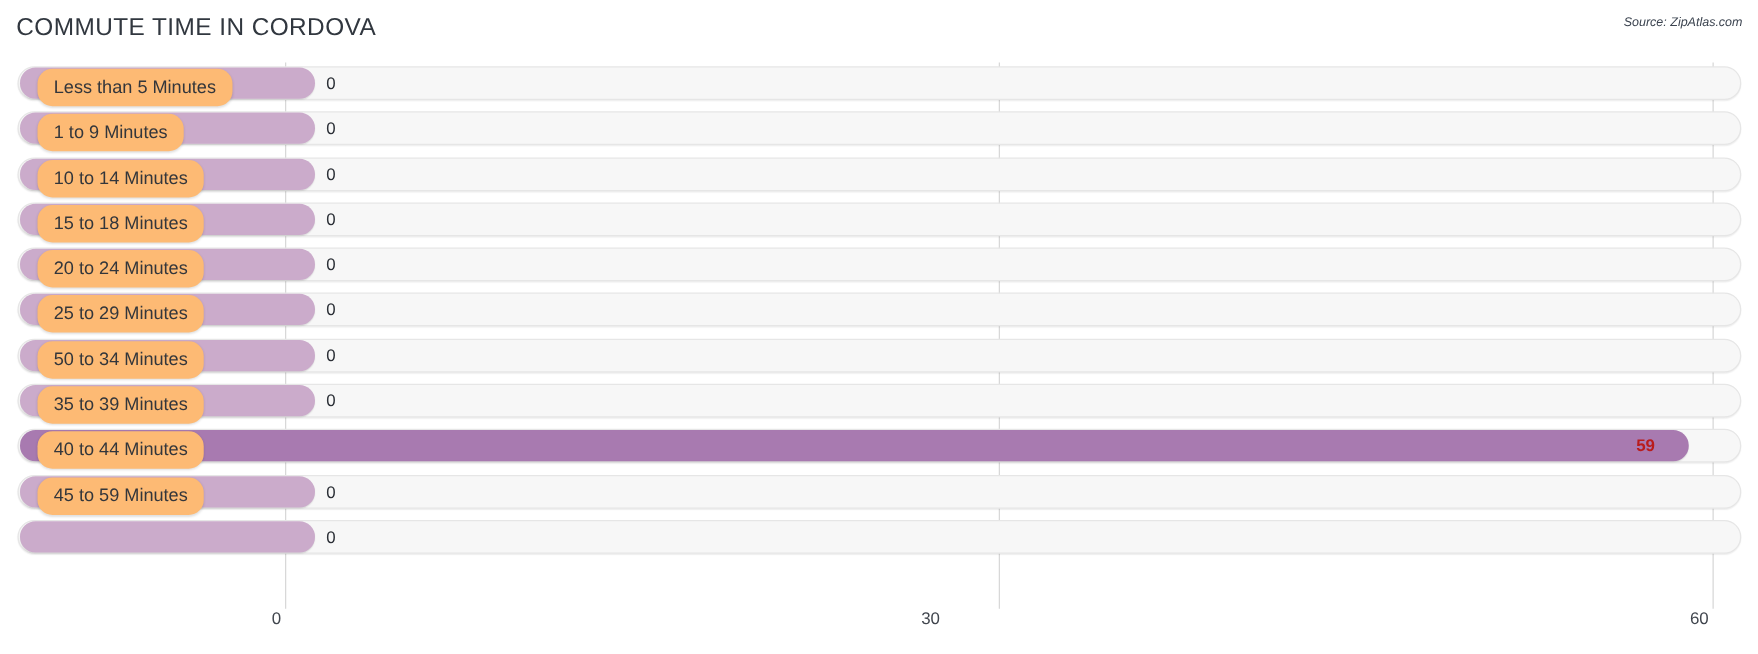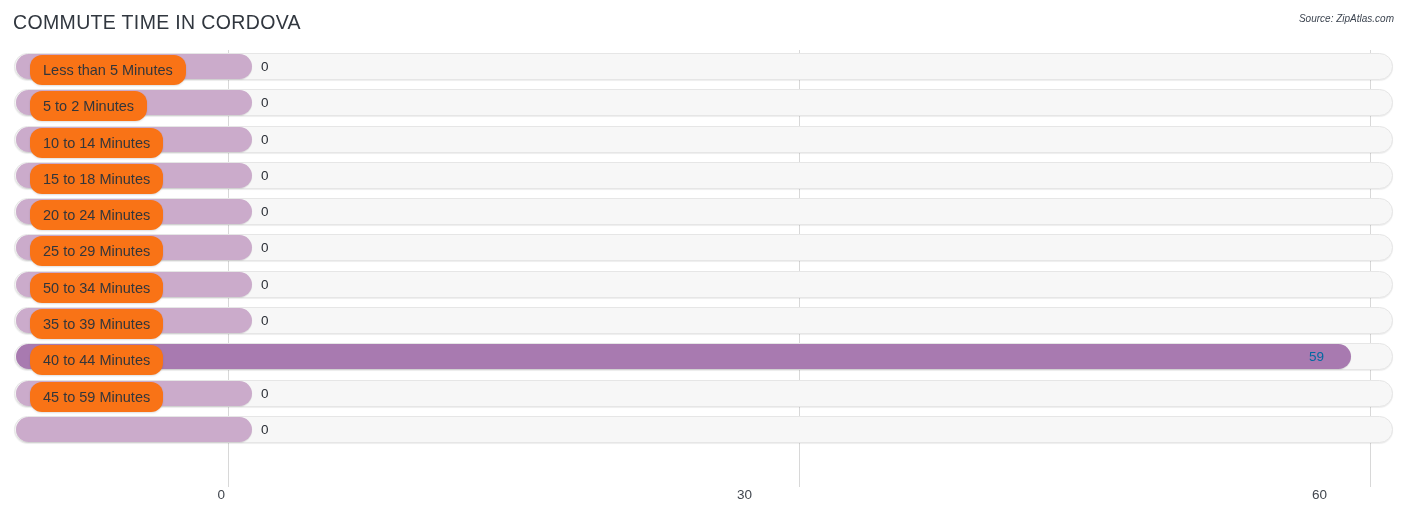--- a/index.html
+++ b/index.html
@@ -48,36 +48,36 @@
   .bar{
     position:absolute;left:16px;top:4px;height:25px;
     border-radius:13px;
     background:#cbabcb;
     box-shadow:0 1px 1px rgba(0,0,0,.10);
   }
   .bar.high{background:#a87ab0;}
 
   .pill{
     position:absolute;left:30px;top:5px;height:30px;
-    background:#f97316;
+    background:#fdba74;
     border-radius:12px;
     display:flex;align-items:center;
     padding:0 13px;
     box-sizing:border-box;
     box-shadow:0 1px 2px rgba(0,0,0,.13);
     white-space:nowrap;
   }
   .pill-label{font-size:14.5px;color:#33363b;}
 
   .val{
     position:absolute;top:5px;height:23px;
     display:flex;align-items:center;
     font-size:13.5px;color:#2b2f36;white-space:nowrap;
   }
-  .val.inside{color:#0369a1;font-weight:400;}
+  .val.inside{color:#b91c1c;font-weight:700;}
 
   
   .axis{position:absolute;left:0;top:487px;width:1406px;height:36px;}
   .tick{
     position:absolute;top:0;
     font-size:13.5px;color:#41464e;
     transform:translateX(-100%);
     white-space:nowrap;
   }
 </style>
@@ -101,21 +101,21 @@
           <div class="bar" style="width: 236px;"></div>
           <div class="pill">
             <span class="pill-label">Less than 5 Minutes</span>
           </div>
           <div class="val" style="left: 261px;">0</div>
         </div>
         <div class="row">
           <div class="track"></div>
           <div class="bar" style="width: 236px;"></div>
           <div class="pill">
-            <span class="pill-label">5 to 2 Minutes</span>
+            <span class="pill-label">1 to 9 Minutes</span>
           </div>
           <div class="val" style="left: 261px;">0</div>
         </div>
         <div class="row">
           <div class="track"></div>
           <div class="bar" style="width: 236px;"></div>
           <div class="pill">
             <span class="pill-label">10 to 14 Minutes</span>
           </div>
           <div class="val" style="left: 261px;">0</div>
@@ -180,16 +180,16 @@
           <div class="track"></div>
           <div class="bar" style="width: 236px;"></div>
           <div class="val" style="left: 261px;">0</div>
         </div>
       </div>
   </div>
 
   <div class="axis" id="axis">
       <div class="tick" style="left: 225px;">0</div>
       <div class="tick" style="left: 752px;">30</div>
-      <div class="tick" style="left: 1327px;">60</div>
+      <div class="tick" style="left: 1367px;">60</div>
     </div>
 
 </div>
 
 </body></html>

